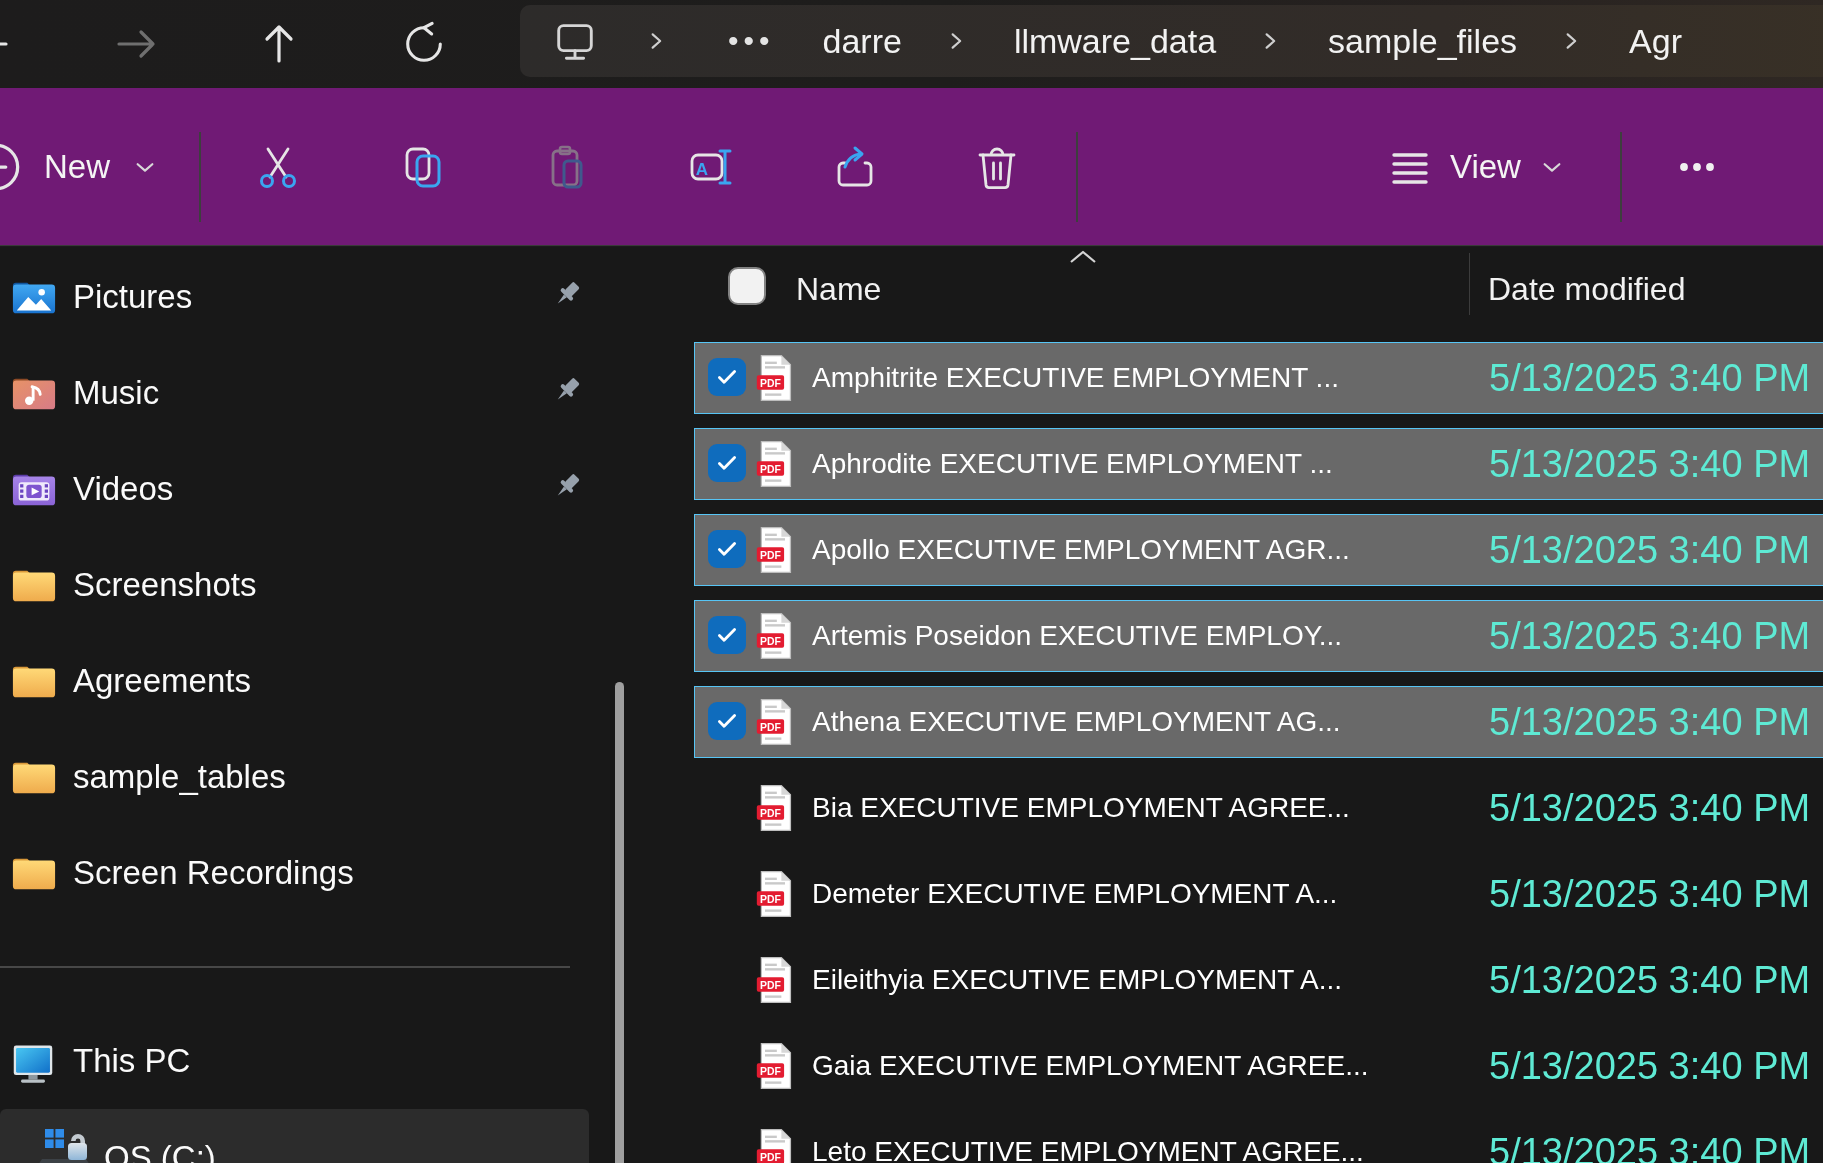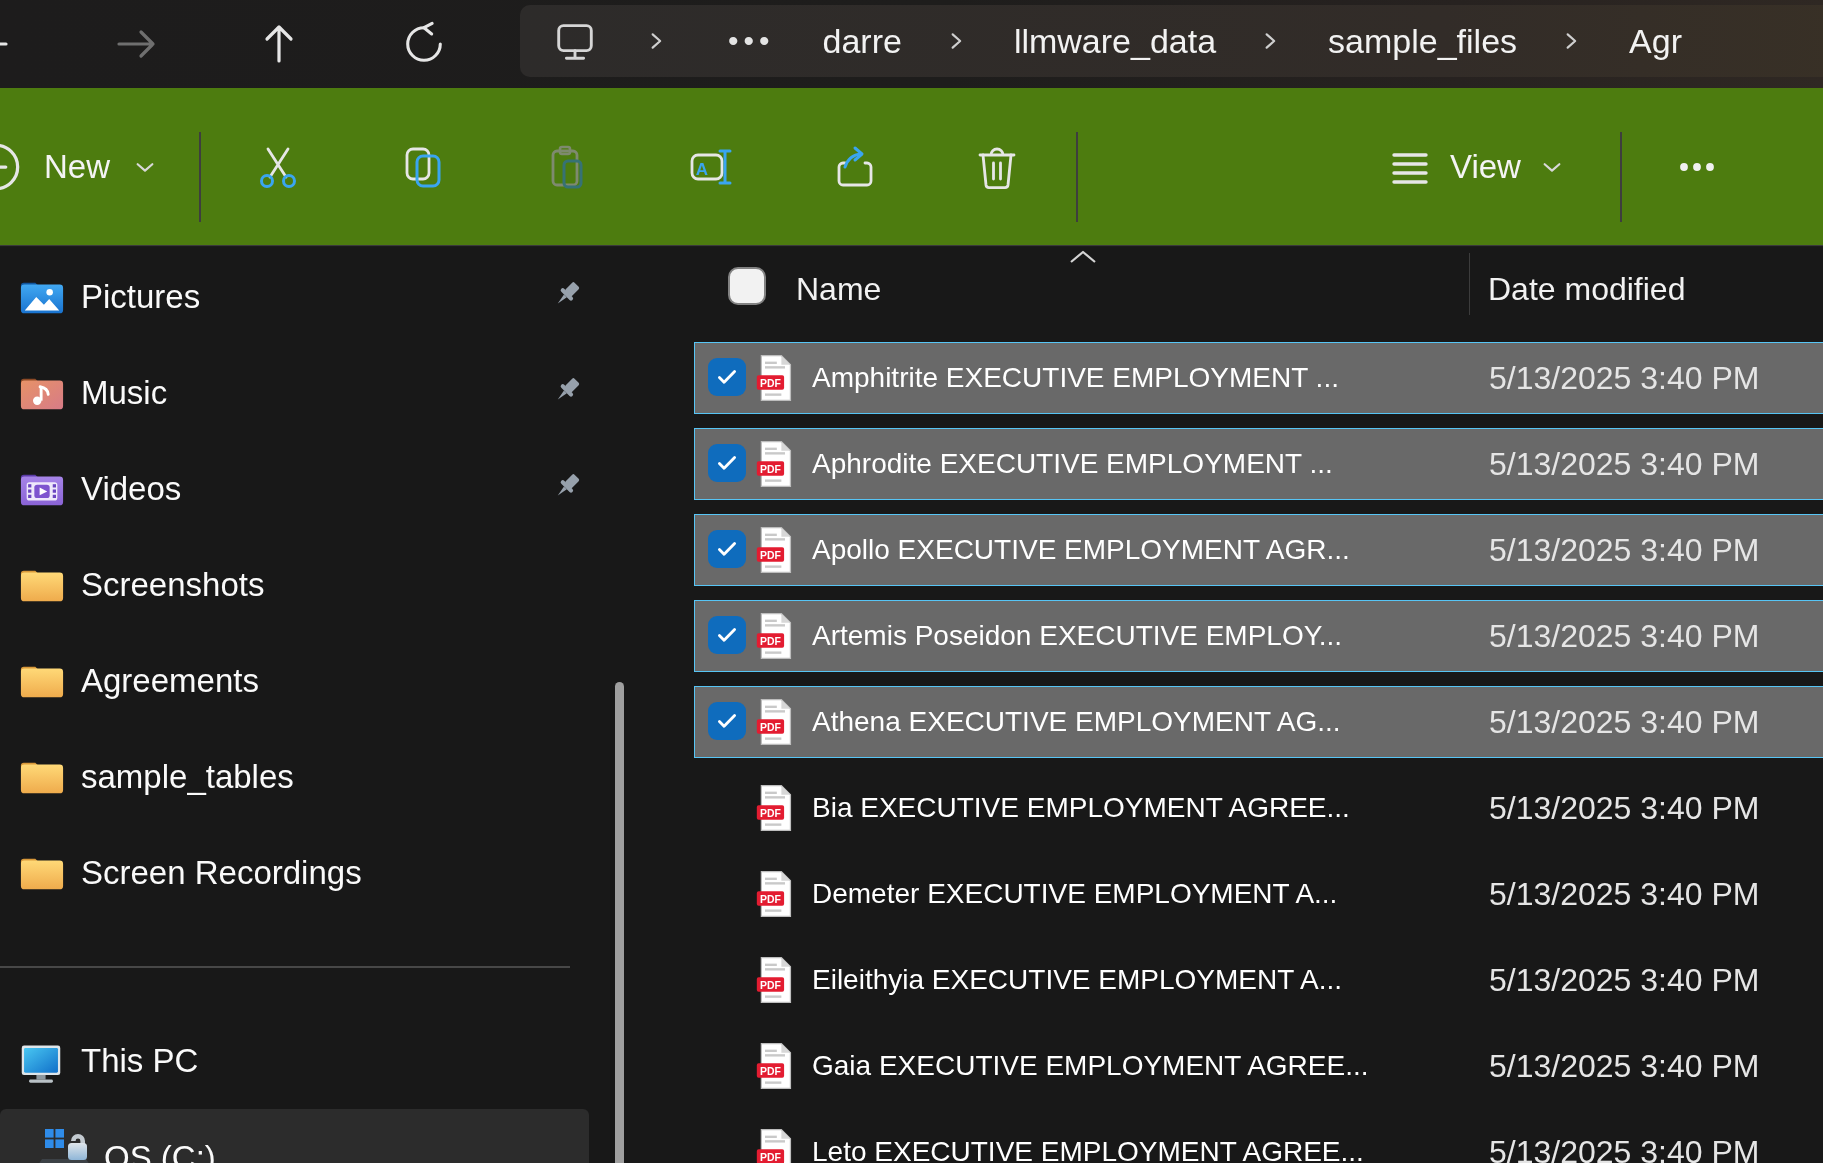--- a/index.html
+++ b/index.html
@@ -14,30 +14,30 @@
   .navbar{position:absolute;left:0;top:0;width:100%;height:88px;
     background:linear-gradient(90deg,#1d1c1c 0%,#1e1d1c 52%,#272220 80%,#2f2823 100%);}
   .navbtn{position:absolute;top:0;height:88px;width:64px;display:flex;align-items:center;justify-content:center;cursor:default;}
   .addressbar{position:absolute;left:520px;top:5px;height:72px;width:1320px;
     background:linear-gradient(90deg,#2d2b2a 0%,#322c28 70%,#383026 100%);
     border-radius:10px;display:flex;align-items:center;}
   .crumb{font-size:34px;color:#f2f2f2;white-space:nowrap;}
   .crumb-dots{font-size:30px;color:#e4e4e4;letter-spacing:5px;}
   .ml32{margin-left:32px}.ml44{margin-left:44px}.ml48{margin-left:48px}.ml62{margin-left:62px}
   
-  .toolbar{position:absolute;left:0;top:88px;width:100%;height:158px;background:#4d7c0f;
+  .toolbar{position:absolute;left:0;top:88px;width:100%;height:158px;background:#701a75;
     border-bottom:1px solid #3a3a3a;box-sizing:border-box;}
   .tooldiv{position:absolute;top:44px;width:2px;height:90px;background:#3e3e3e;}
   .toolbtn{position:absolute;top:0;height:158px;display:flex;align-items:center;justify-content:center;}
   .toollabel{font-size:33px;color:#f4f4f4;}
   
   .content{position:absolute;left:0;top:247px;right:0;bottom:0;background:#181818;}
   
   .sidebar{position:absolute;left:0;top:247px;width:655px;height:916px;padding-top:2px;box-sizing:border-box;}
-  .side-item{height:96px;display:flex;align-items:center;padding-left:19px;position:relative;cursor:default;}
+  .side-item{height:96px;display:flex;align-items:center;padding-left:11px;position:relative;cursor:default;}
   .side-item .icon-wrap{width:46px;height:40px;}
   .side-label{font-size:33px;color:#fafafa;margin-left:16px;white-space:nowrap;}
   .pin{position:absolute;left:546px;top:28px;width:40px;height:40px;}
   .side-divider{height:2px;background:#474747;width:570px;margin-top:45px;}
   .thispc-item{margin-top:45px;}
   .os-row{margin-top:0;height:100px;background:#2c2c2c;width:589px;border-radius:6px;
     display:flex;align-items:flex-start;padding:16px 0 0 38px;box-sizing:border-box;}
   .os-label{font-size:33px;color:#fafafa;margin-left:10px;margin-top:14px;}
   .side-scrollbar{position:absolute;left:615px;top:682px;width:9px;height:500px;
     background:#9f9f9f;border-radius:5px;}
@@ -51,21 +51,21 @@
   .hdr-date{position:absolute;left:833px;top:24px;font-size:32px;color:#f2f2f2;}
   .rows{position:absolute;left:39px;top:95px;width:1140px;}
   .frow{position:relative;height:70px;margin-bottom:14px;border:1px solid transparent;box-sizing:content-box;}
   .frow.selected{background:var(--selection-bg,#696969);border-color:var(--selection-border,#57c5f5);}
   .cb{position:absolute;left:13px;top:15px;width:38px;height:38px;border-radius:9px;
     background:var(--accent-checkbox,#0f6cbd);display:none;align-items:center;justify-content:center;}
   .frow.selected .cb{display:flex;}
   .ficon{position:absolute;left:60px;top:11px;width:40px;height:48px;}
   .fname{position:absolute;left:117px;top:0;line-height:70px;font-size:28px;color:#fff;
     white-space:nowrap;max-width:660px;overflow:hidden;}
-  .fdate{position:absolute;left:794px;top:0;line-height:70px;font-size:32px;color:#e5e5e5;white-space:nowrap;}
+  .fdate{position:absolute;left:794px;top:0;line-height:70px;font-size:38px;color:#5eead4;white-space:nowrap;}
 </style>
 </head>
 <body>
 
 <svg style="position:absolute;width:0;height:0" aria-hidden="true">
   <defs>
     <linearGradient id="gFolder" x1="0" y1="0" x2="0" y2="1">
       <stop offset="0" stop-color="#ffd977"></stop>
         <stop offset="1" stop-color="#efab4c"></stop>
     </linearGradient>

